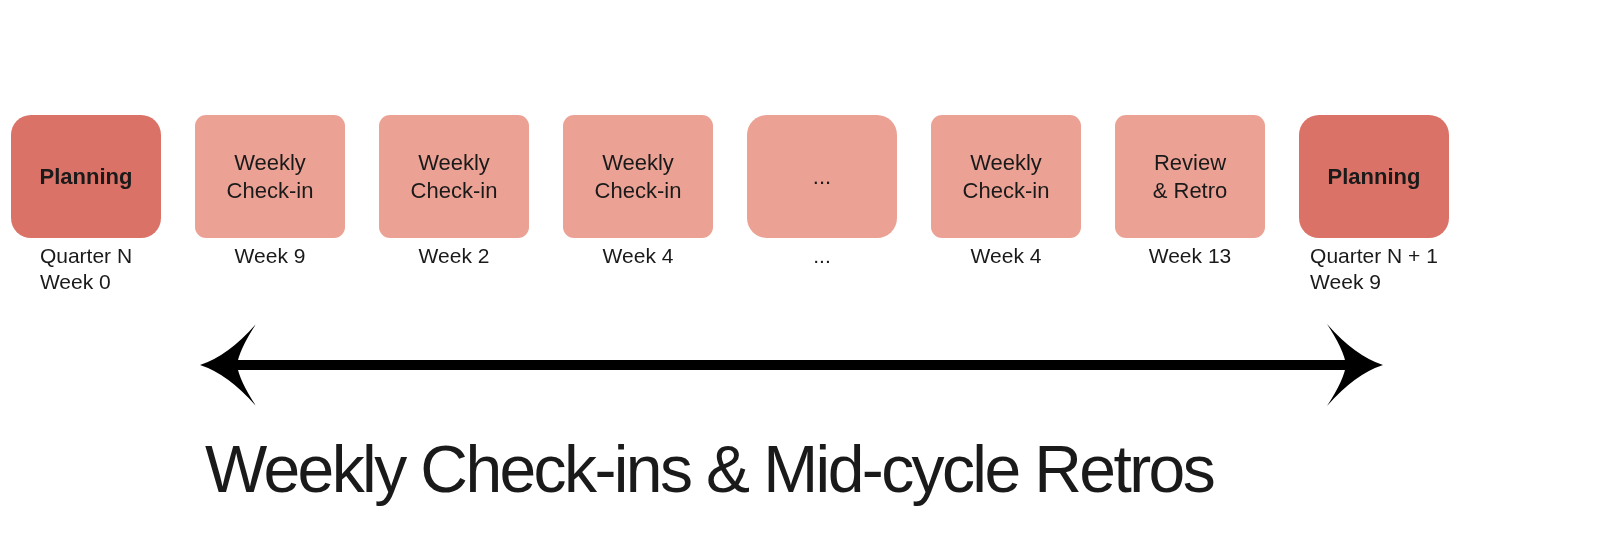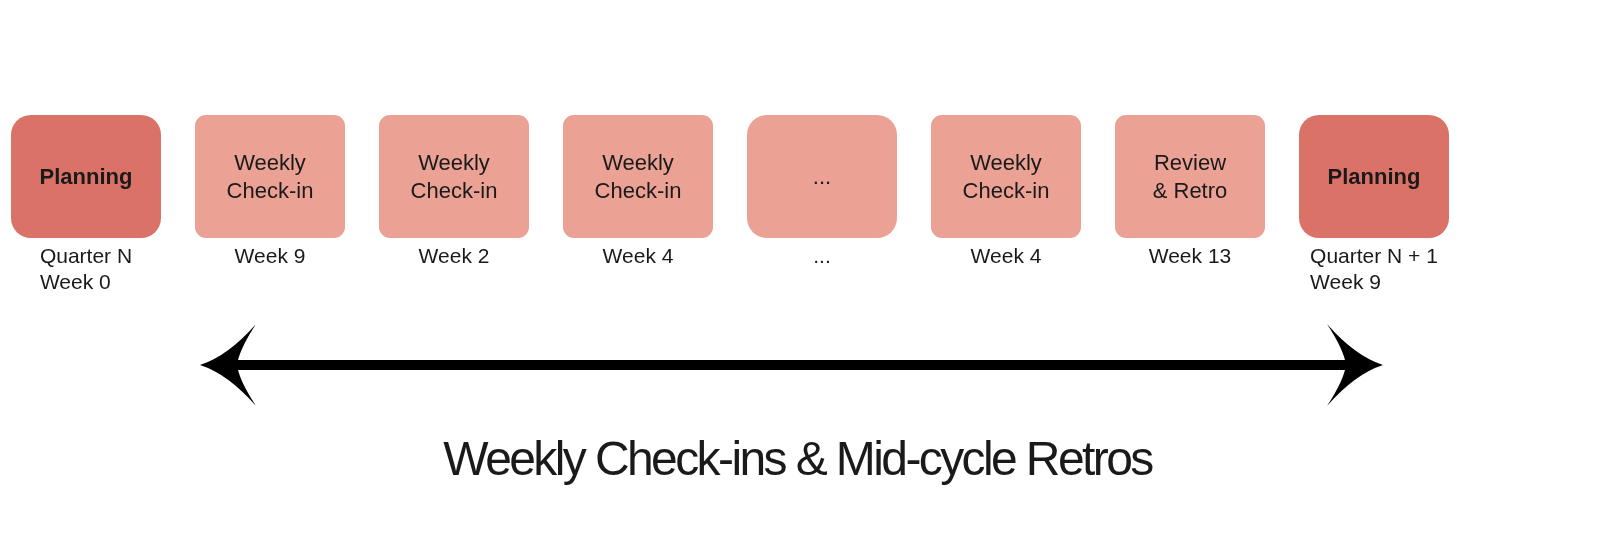--- a/index.html
+++ b/index.html
@@ -51,22 +51,22 @@
     position: absolute;
     left: 0;
     top: 320px;
     color: var(--arrow, #000000);
   }
   .diagram-title {
     position: absolute;
     left: 205px;
     top: 430px;
     width: 1185px;
-    text-align: center;
-    font-size: 48px;
+    text-align: left;
+    font-size: 66px;
     font-weight: 400;
     letter-spacing: -2.6px;
     line-height: 1.2;
     color: var(--text, #1a1a1a);
   }
 </style>
 </head>
 <body>
 
 <div class="canvas">

